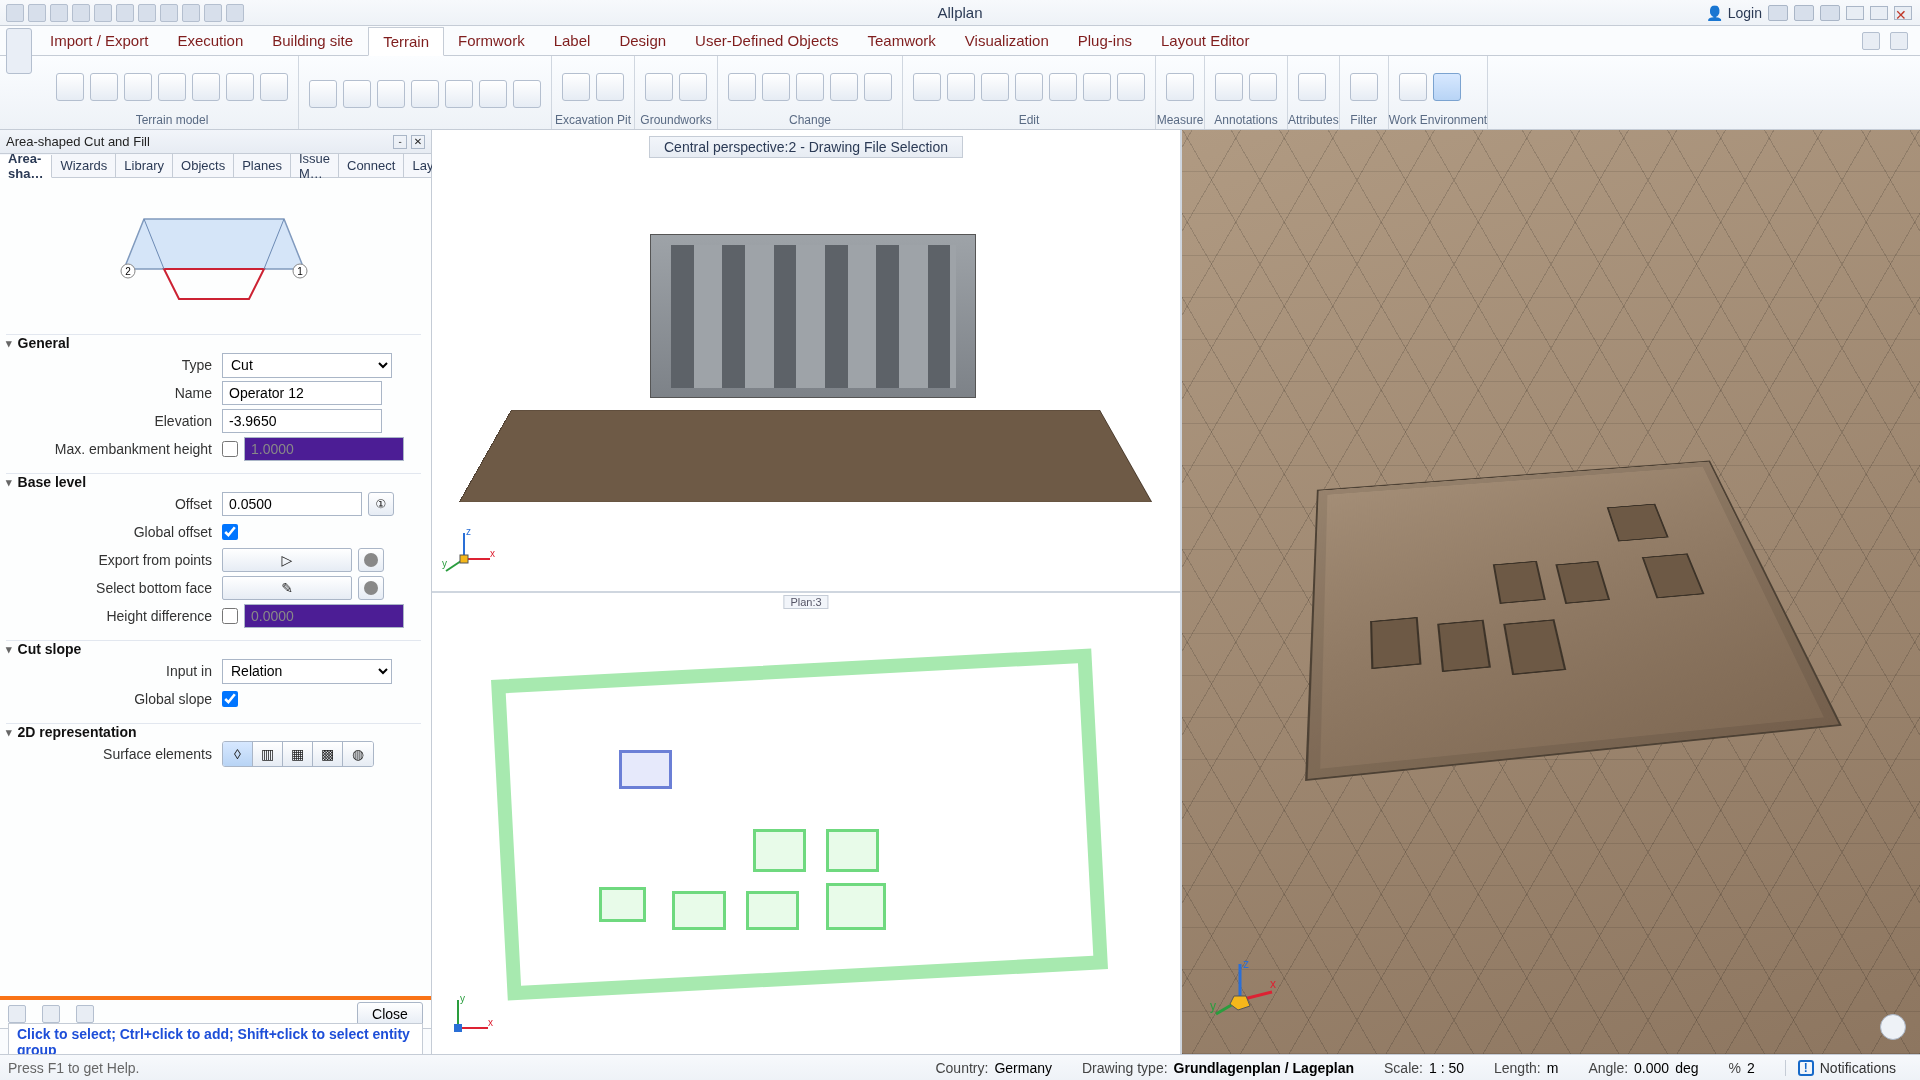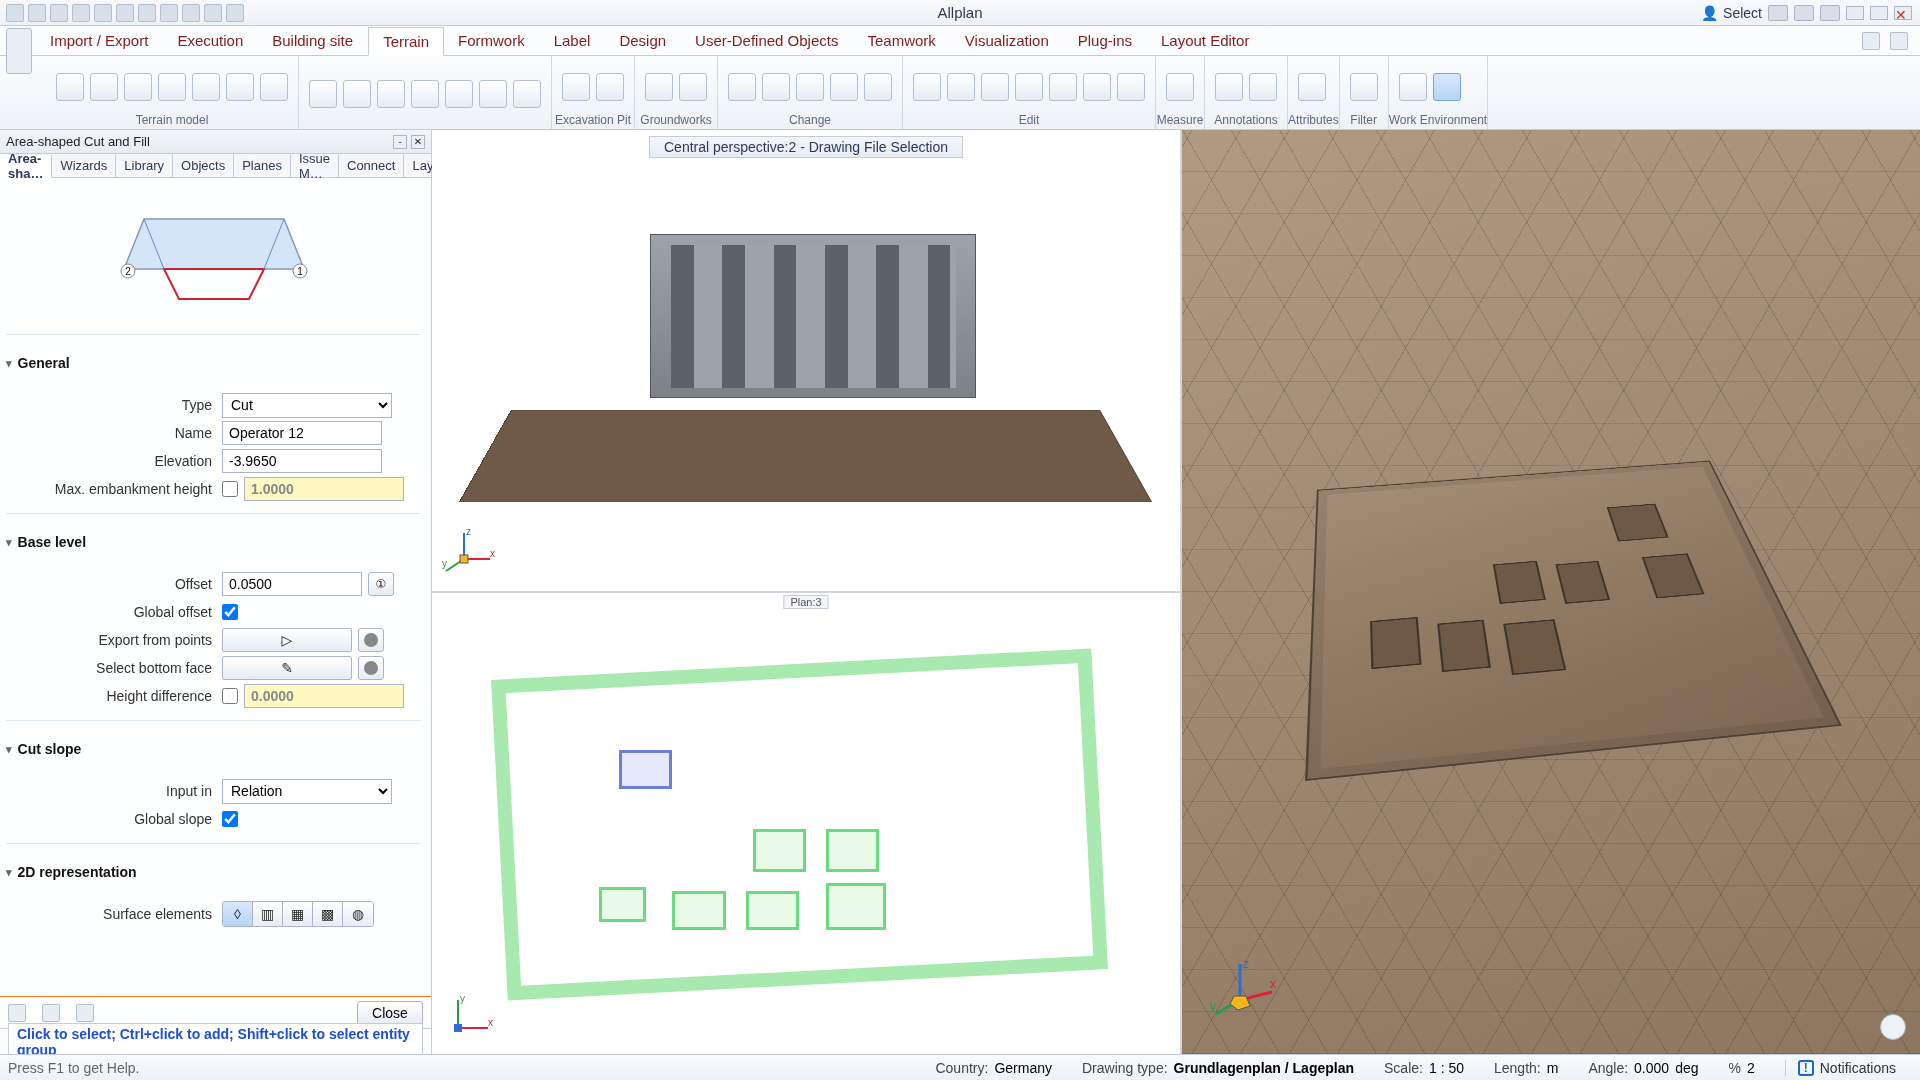--- a/index.html
+++ b/index.html
@@ -39,37 +39,37 @@
 .leftpanel { width: 432px; border-right:1px solid #c5ccd6; display:flex; flex-direction:column; background:#fdfefe;}
 .lp-header { height:24px; background:linear-gradient(#f2f5fa,#e7ecf3); border-bottom:1px solid #c5ccd6; display:flex; align-items:center; padding:0 6px; font-size:13px;}
 .lp-header .spacer{flex:1;}
 .lp-header .pin,.lp-header .x{width:14px;height:14px;border:1px solid #aab6c7;margin-left:4px;font-size:10px;line-height:12px;text-align:center;}
 .lp-tabs { height:24px; display:flex; border-bottom:1px solid #c5ccd6; background:#f5f7fb;}
 .lp-tabs .t { padding:0 8px; font-size:13px; display:flex; align-items:center; border-right:1px solid #c5ccd6; cursor:pointer; color:#2b3a55;}
 .lp-tabs .t.active { background:#fff; border-bottom:1px solid #fff; position:relative; top:1px; font-weight:600;}
 .lp-body { flex:1; overflow:auto; padding:6px 10px 6px 6px; }
 .lp-body .diagram { height:140px; display:flex; align-items:center; justify-content:center;}
 .lp-body .section { margin-top:10px; }
-.lp-body .section .shead { display:flex; align-items:center; gap:6px; font-size:14px; color:#111; font-weight:600; padding:20px 0; border-top:1px solid #e2e7ef;}
+.lp-body .section .shead { display:flex; align-items:center; gap:6px; font-size:14px; color:#111; font-weight:600; padding:0 0; border-top:1px solid #e2e7ef;}
 .lp-body .section .shead::before{content:"▾"; font-size:11px; color:#666;}
 .row { display:flex; align-items:center; height:28px; }
 .row .lbl { width:216px; text-align:right; padding-right:10px; font-size:14px; color:#333;}
 .row .ctl { flex:1; display:flex; align-items:center; gap:6px;}
 .row input[type=text] { width:160px; height:24px; border:1px solid #aab6c7; padding:0 6px; font-size:14px; background:#fff;}
-.row input[disabled] { background:#fef9c3; color:#888;font-weight:bold;}
+.row input[disabled] { background:#4c1d95; color:#888;}
 .row select { width:170px; height:25px; border:1px solid #aab6c7; font-size:14px; background:#fff; padding:0 4px;}
 .row .chk { width:16px; height:16px; }
 .row .widebtn { width:130px; height:24px; border:1px solid #aab6c7; background:linear-gradient(#fff,#e6ecf4); border-radius:2px; display:flex; align-items:center; justify-content:center;}
 .row .roundbtn { width:26px; height:24px; border:1px solid #aab6c7; background:linear-gradient(#fff,#e6ecf4); border-radius:3px; display:flex; align-items:center; justify-content:center; font-size:12px;}
 .row .dot { width:14px;height:14px;border-radius:50%;background:#888;}
 .seg { display:flex; border:1px solid #aab6c7; border-radius:3px; overflow:hidden;}
 .seg .sb { width:30px; height:24px; border-right:1px solid #aab6c7; background:linear-gradient(#fff,#e6ecf4); display:flex;align-items:center;justify-content:center;}
 .seg .sb:last-child{border-right:none;}
 .seg .sb.sel{ background:linear-gradient(#d7e8ff,#b8d4f5);}
-.lp-footer { height:32px; border-top:1px solid #f97316; display:flex; align-items:center; padding:0 8px; gap:16px;}
+.lp-footer { height:32px; border-top:4px solid #f97316; display:flex; align-items:center; padding:0 8px; gap:16px;}
 .lp-footer .ico{width:18px;height:18px;border:1px solid #b4bfcf;background:#e8edf4;border-radius:2px;}
 .lp-footer .closebtn { margin-left:auto; width:66px; height:24px; border:1px solid #aab6c7; background:linear-gradient(#fff,#e6ecf4); border-radius:3px; font-size:14px;}
 
 
 .hintbar { height:26px; border-top:1px solid #c5ccd6; background:#fafcfe; display:flex; align-items:center; padding:0 8px;}
 .hintbar .hint { border:1px solid #c5ccd6; background:#fff; padding:2px 8px; font-size:14px; font-weight:600; color:#1d4ed8;}
 
 
 .viewports { flex:1; display:flex; min-width:0; }
 .vp-left { width:750px; display:flex; flex-direction:column; border-right:2px solid #cfd6df; }
@@ -132,21 +132,21 @@
     <div class="ico"></div>
     <div class="ico"></div>
     <div class="ico"></div>
     <div class="ico"></div>
     <div class="ico"></div>
   </div>
   <div class="app-title">Allplan</div>
   <div class="right">
     <div class="login">
       <span>👤</span>
-      <span>Select</span>
+      <span>Login</span>
     </div>
     <div class="ico"></div>
     <div class="ico"></div>
     <div class="ico"></div>
     <div class="winbtn"></div>
     <div class="winbtn"></div>
     <div class="winbtn" style="color:#c0392b;">✕</div>
   </div>
 </div>
 

